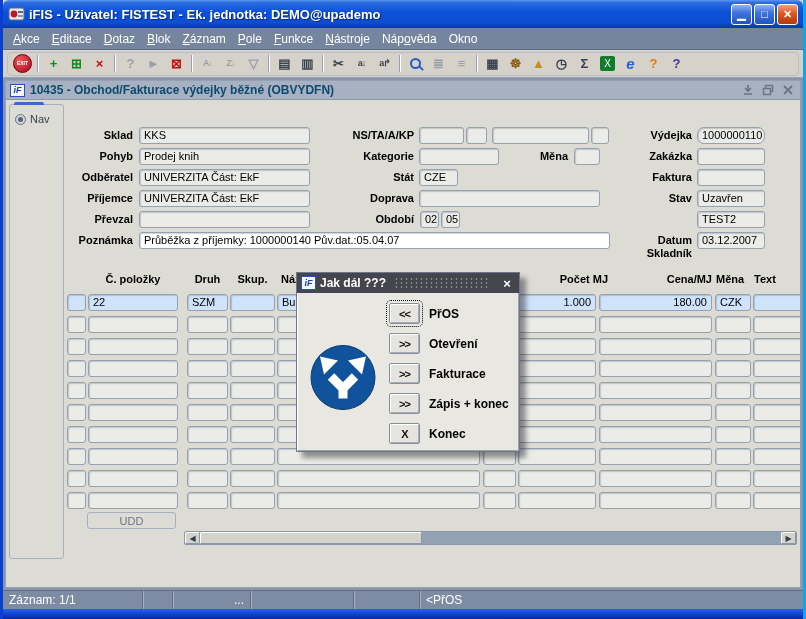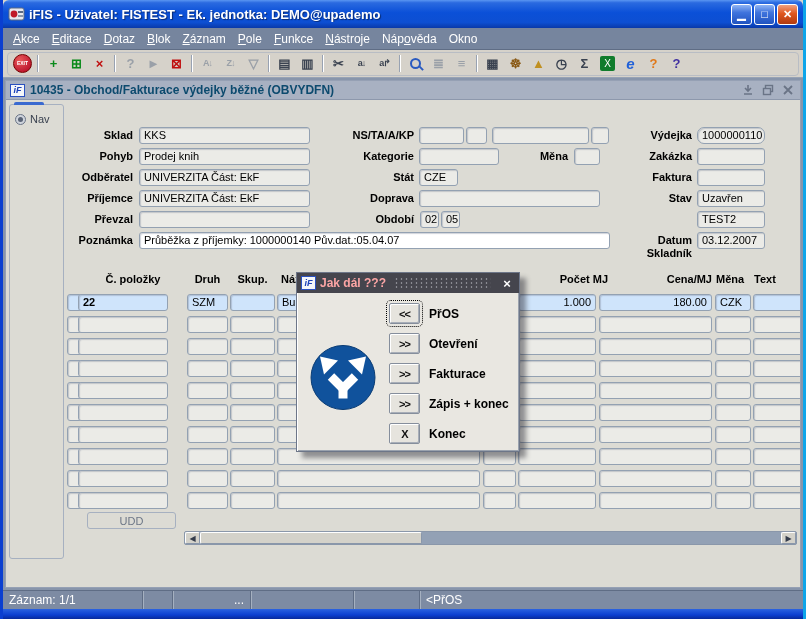--- a/index.html
+++ b/index.html
@@ -82,21 +82,21 @@
 
   
   .th{ position:absolute; height:13px; font-size:11px; font-weight:bold; color:#000; white-space:nowrap; }
   .rows{ position:absolute; left:0; top:194px; width:100%; }
   .trow{ position:relative; height:17px; margin-bottom:5px; }
   .trow .cell{ position:absolute; top:0; height:17px; background:#ebebe7; border:1px solid #93a1b2; border-radius:3px;
                font-size:11px; padding:1px 4px; line-height:13px; white-space:nowrap; overflow:hidden;
                box-shadow:inset 1px 1px 1px rgba(120,130,150,.35);}
   .trow.sel .cell{ background:#cfe4fb; }
   .c0{ left:61px;  width:19px; }
-  .c1{ left:72px;  width:90px;font-weight:bold; }
+  .c1{ left:82px;  width:90px; }
   .c2{ left:181px; width:41px; }
   .c3{ left:224px; width:45px; }
   .c4{ left:271px; width:203px; }
   .c5{ left:477px; width:33px; }
   .c6{ left:512px; width:78px; text-align:right; }
   .c7{ left:593px; width:113px; text-align:right; }
   .c8{ left:709px; width:36px; }
   .c9{ left:747px; width:52px; }
 
   .udd{ position:absolute; left:81px; top:412px; width:89px; height:17px; border:1px solid #a6b0c0; border-radius:3px;
@@ -119,21 +119,21 @@
   .seg.last{ border-right:none; box-shadow:none; flex:1; }
   .bottom-frame{ height:10px; flex:0 0 10px; background:linear-gradient(180deg,#2a62e0,#0b3fd0 60%,#082a9a); }
 
   
   .dialog{ position:absolute; left:293px; top:272px; width:224px; height:180px; z-index:50;
            background:#e9e7e1; border:1px solid #6d7688;
            box-shadow:inset 1px 1px 0 #fff, inset -1px -1px 0 #9aa2ae, 6px 6px 5px rgba(30,30,40,.45); }
   .dlg-title{ height:20px; background:#45454d; display:flex; align-items:center; padding:0 4px; gap:4px;}
   .dlg-ico{ width:15px; height:14px; background:#f4f6fa; border:1px solid #2a50c0; color:#1a40b8; font-size:9px;
             font-weight:bold; font-style:italic; display:flex; align-items:center; justify-content:center;}
-  .dlg-title .t{ color:#fca5a5; font-size:12px; font-weight:bold; white-space:nowrap; }
+  .dlg-title .t{ color:#ffffff; font-size:12px; font-weight:bold; white-space:nowrap; }
   .dlg-dots{ flex:1; height:12px; margin:0 4px;
              background-image:radial-gradient(#8a8a92 1px, transparent 1.2px); background-size:5px 4px; }
   .dlg-close{ color:#fff; font-size:13px; font-weight:bold; width:16px; text-align:center; cursor:default;}
   .dlg-body{ display:flex; padding:10px 8px 0 12px; }
   .dlg-sign{ width:68px; flex:0 0 68px; margin-top:8px; }
   .dlg-btns{ flex:1; display:flex; flex-direction:column; gap:9px; padding-left:12px; }
   .dlg-row{ display:flex; align-items:center; gap:9px; }
   .dlg-btn{ width:31px; height:21px; background:#e6e4de; border:1px solid #858e9c; border-radius:2px;
             box-shadow:inset 1px 1px 0 #fff, inset -1px -1px 0 #a8aeb8;
             font-size:11px; font-weight:bold; color:#111; display:flex; align-items:center; justify-content:center;

